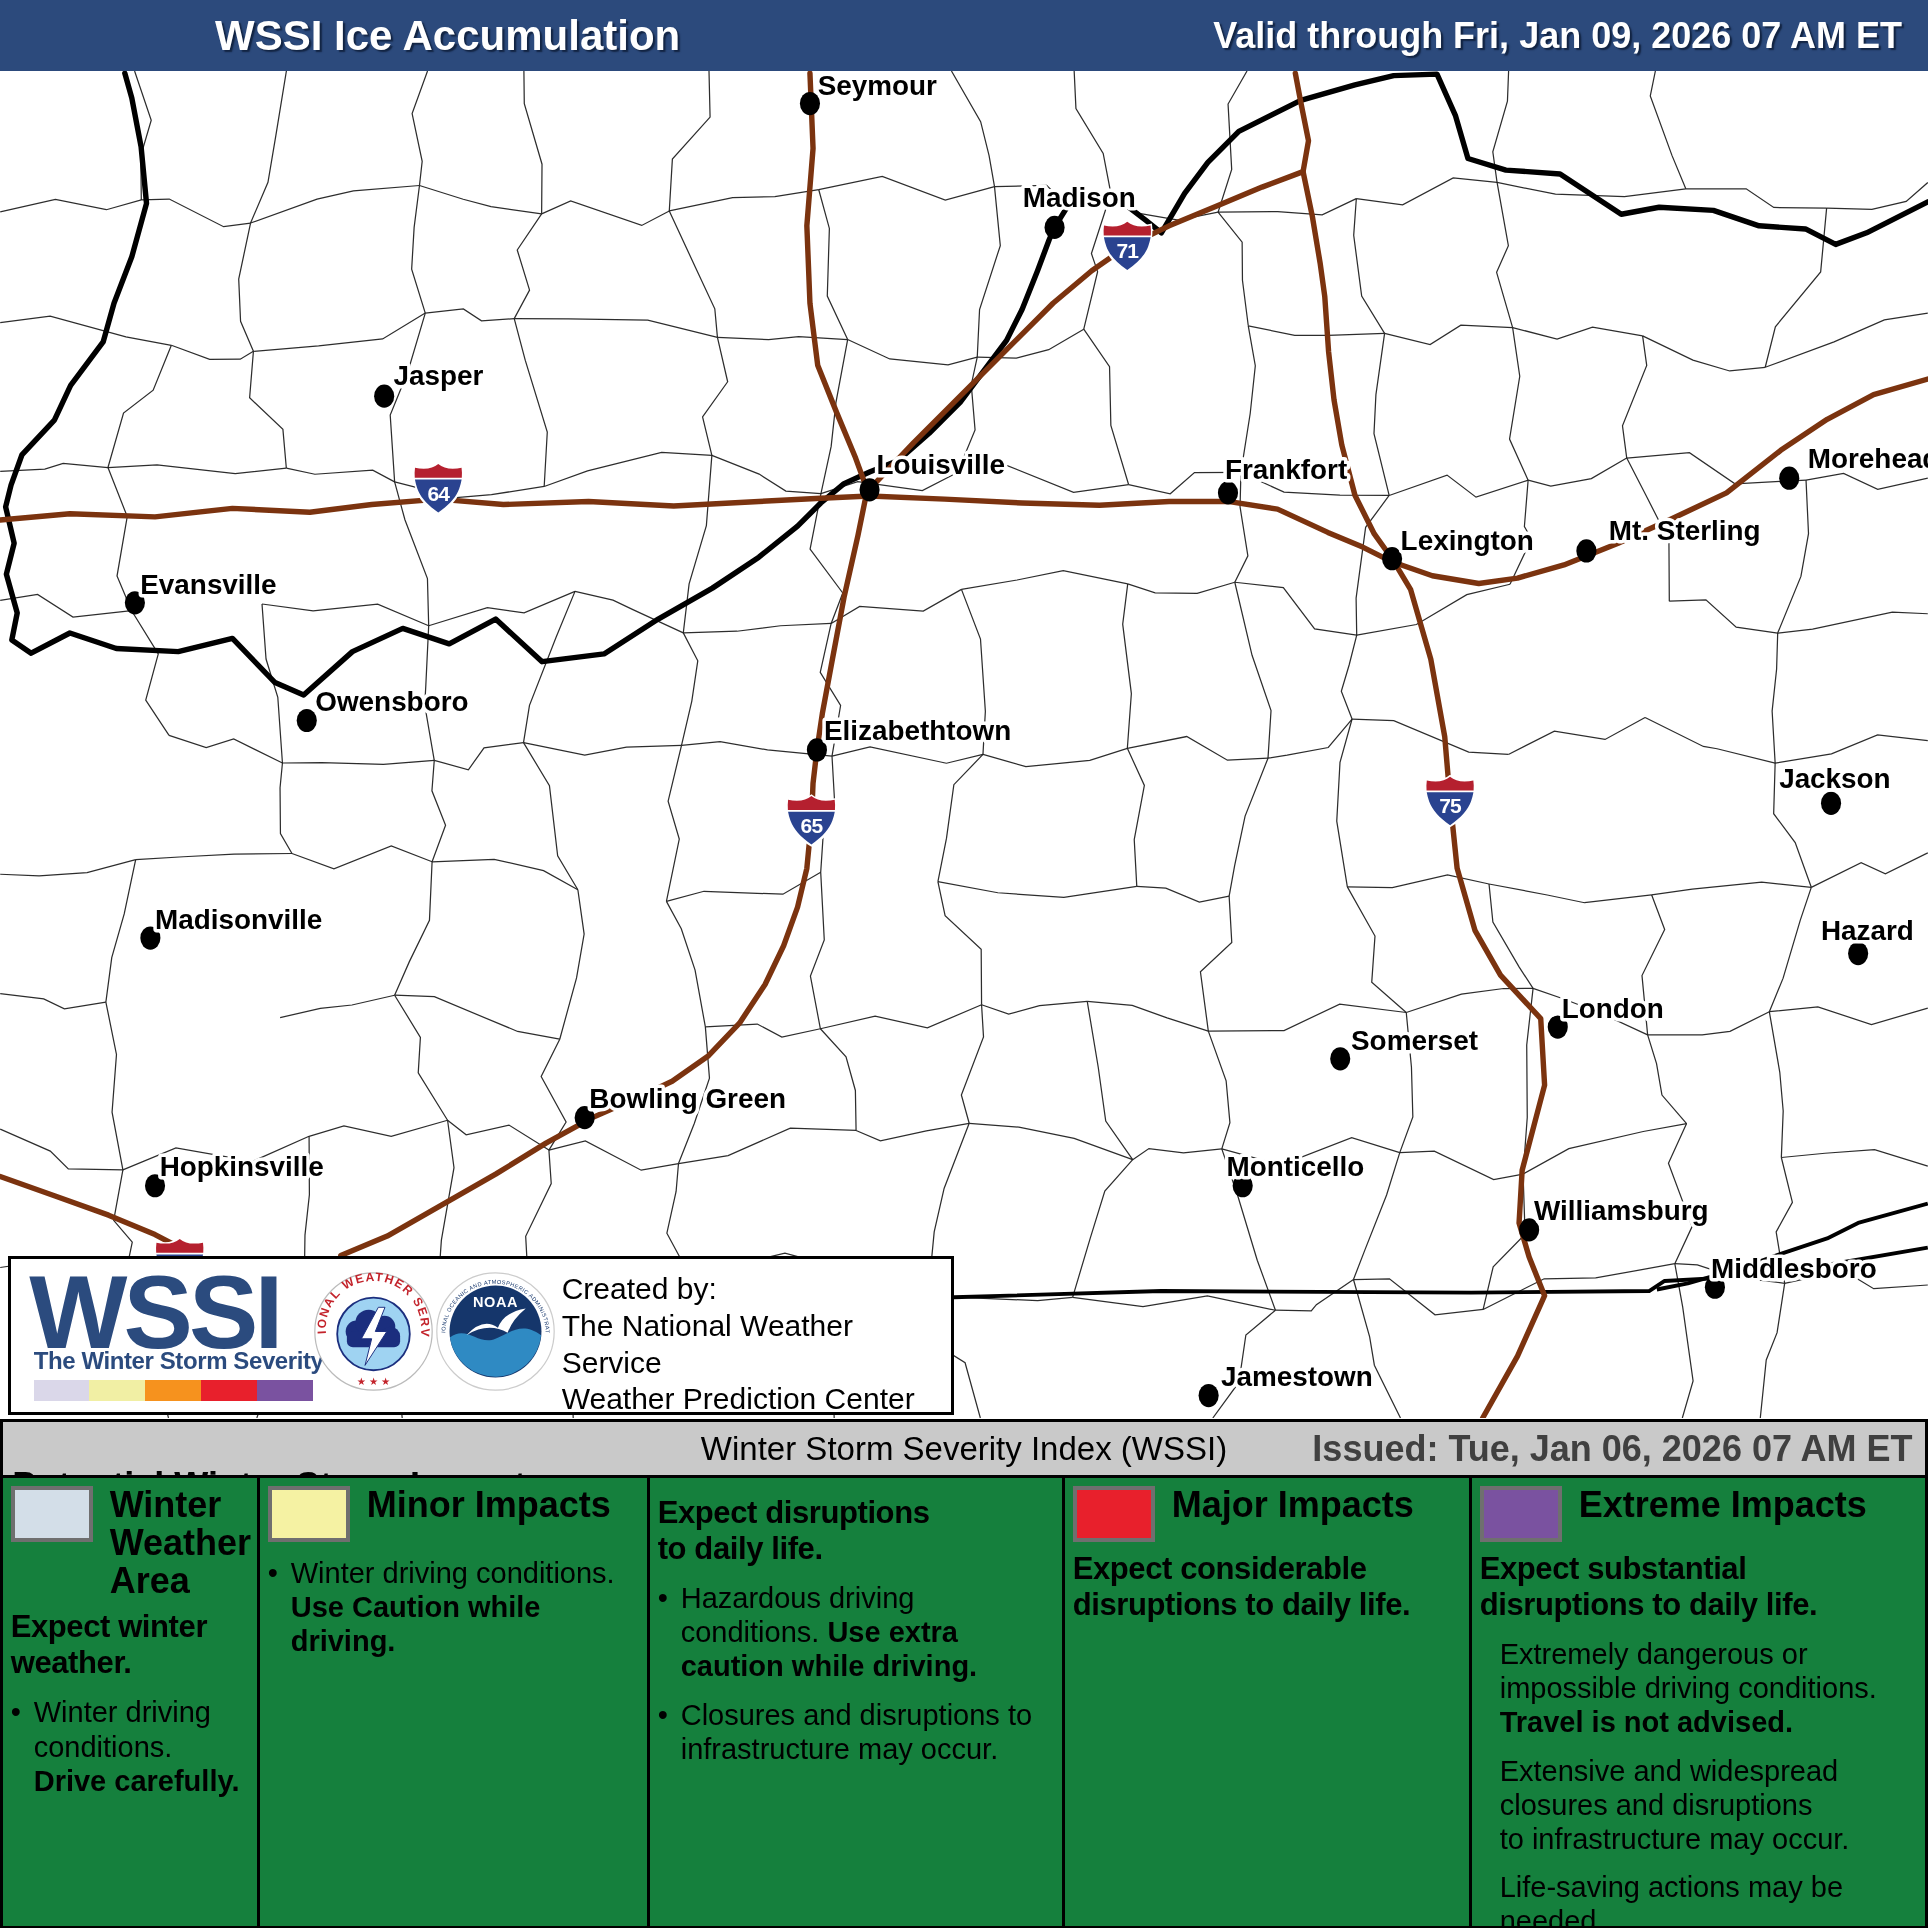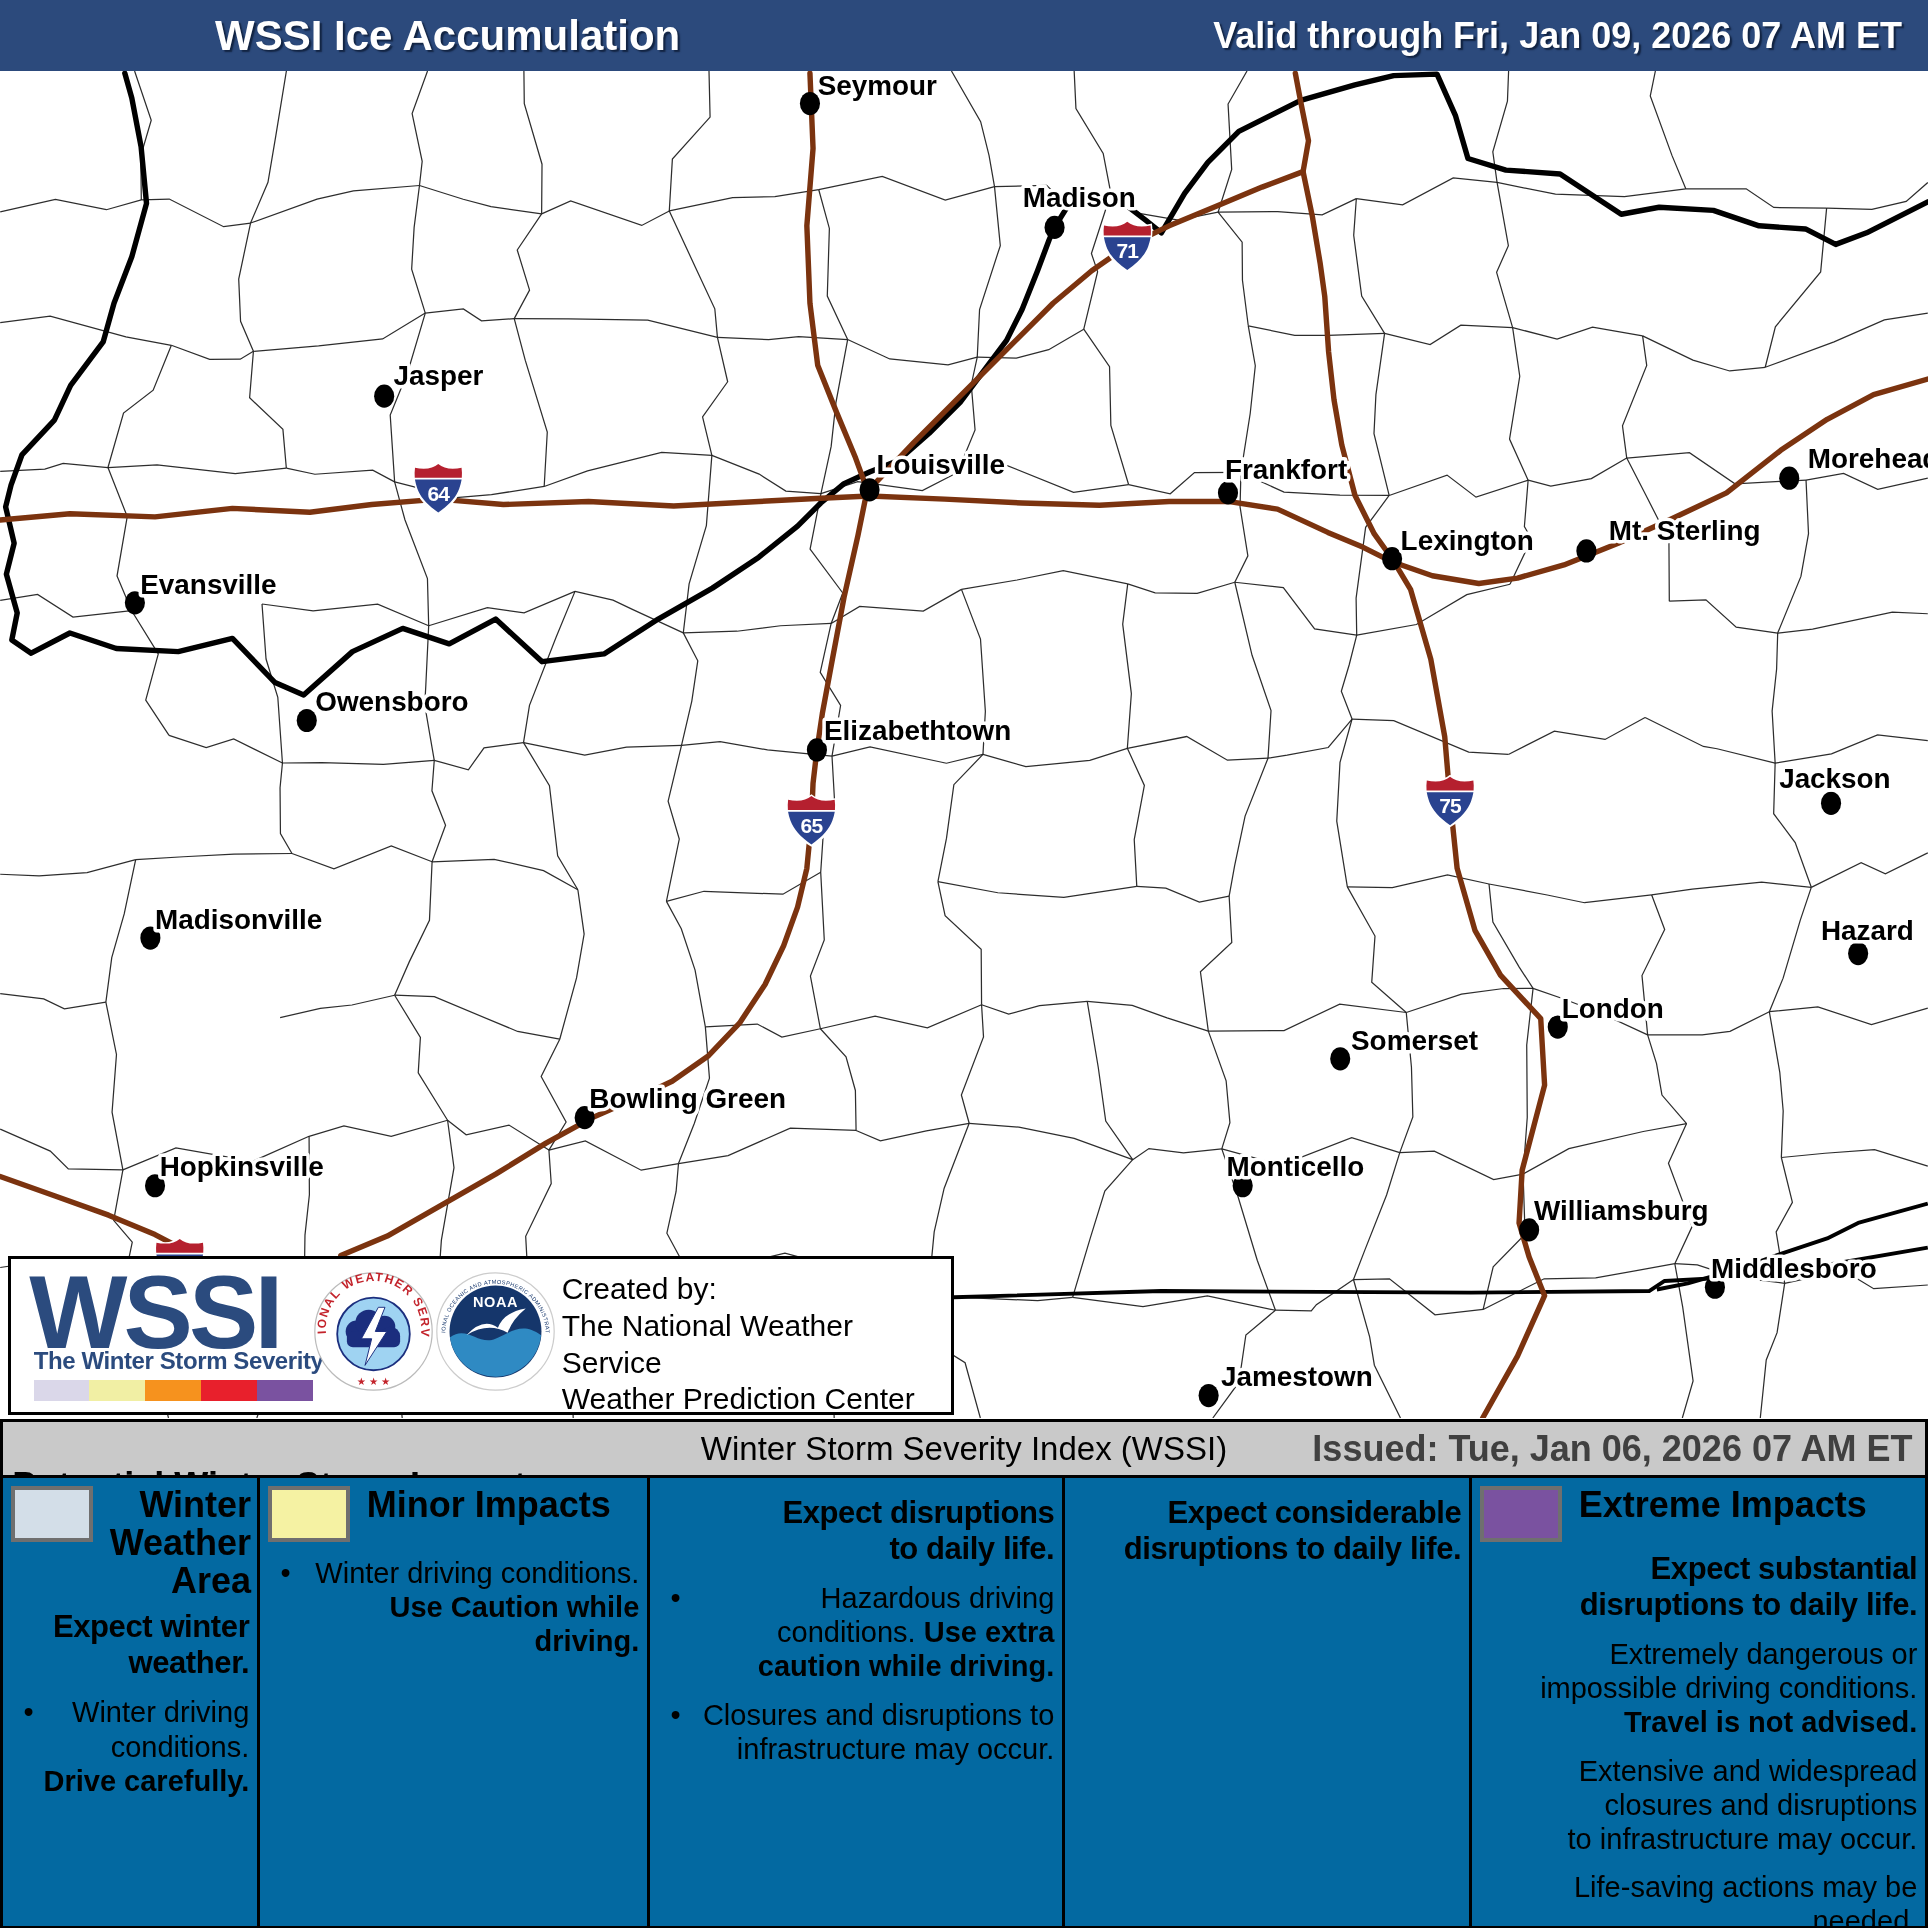--- a/index.html
+++ b/index.html
@@ -36,22 +36,22 @@
   #nwslogo{left:302px;} #noaalogo{left:424px;}
   #credit .created{position:absolute;left:551px;top:12.4px;font-size:30px;line-height:1.22;color:#000;}
   
   #graybar{position:absolute;left:0;top:1419px;width:1928px;height:59px;background:#C9C9C9;
            border:3.1px solid #000;box-sizing:border-box;z-index:4;}
   #graybar .l{position:absolute;left:9.3px;top:0;line-height:53px;font-size:36px;font-weight:bold;color:#000;margin-top:37px;}
   #graybar .c{position:absolute;left:0;width:100%;text-align:center;top:0;line-height:53px;font-size:33px;color:#000;}
   #graybar .r{position:absolute;right:12.4px;top:0;line-height:53px;font-size:36px;font-weight:bold;color:#404040;}
   
   #legend{position:absolute;left:0;top:1478px;width:1928px;height:451px;box-sizing:border-box;
-          border:3.1px solid #000;border-top:none;background:#0369a1;display:grid;
-          grid-template-columns:257px 390px 415px 407px 1fr;z-index:4;text-align:right;}
+          border:3.1px solid #000;border-top:none;background:#15803d;display:grid;
+          grid-template-columns:257px 390px 415px 407px 1fr;z-index:4;}
   .col{border-right:3.1px solid #000;padding:7.7px 7.7px 4.6px 7.7px;box-sizing:border-box;overflow:hidden;}
   .col:last-child{border-right:none;}
   .colhead{display:flex;align-items:flex-start;}
   .sw{width:74px;height:48px;border:4.6px solid #6F6F6F;flex:0 0 auto;}
   .coltitle{font-size:36px;font-weight:bold;line-height:1.06;margin-left:17px;margin-top:0px;color:#000;}
   .lead{font-size:31px;font-weight:bold;line-height:1.16;white-space:pre-line;margin-top:9.3px;
         letter-spacing:-0.4px;color:#000;}
   .items{margin-top:3.1px;}
   .li{display:flex;margin-top:14px;font-size:29px;line-height:1.18;color:#000;}
   .li .marker{width:23px;flex:0 0 auto;}
@@ -485,20 +485,24 @@
             <span class="marker">•</span>
             <span class="litext">Hazardous driving conditions. <b>Use extra caution while driving.</b></span>
           </div>
           <div class="li">
             <span class="marker">•</span>
             <span class="litext">Closures and disruptions to infrastructure may occur.</span>
           </div>
         </div>
     </div>
     <div class="col">
+      <div class="colhead">
+        <div class="sw" style="background:#E8202C"></div>
+        <div class="coltitle">Major Impacts</div>
+      </div>
       <div class="lead">Expect considerable
 disruptions to daily life.</div>
     </div>
     <div class="col">
       <div class="colhead">
         <div class="sw" style="background:#7A52A0"></div>
         <div class="coltitle">Extreme Impacts</div>
       </div>
       <div class="lead">Expect substantial
 disruptions to daily life.</div>

